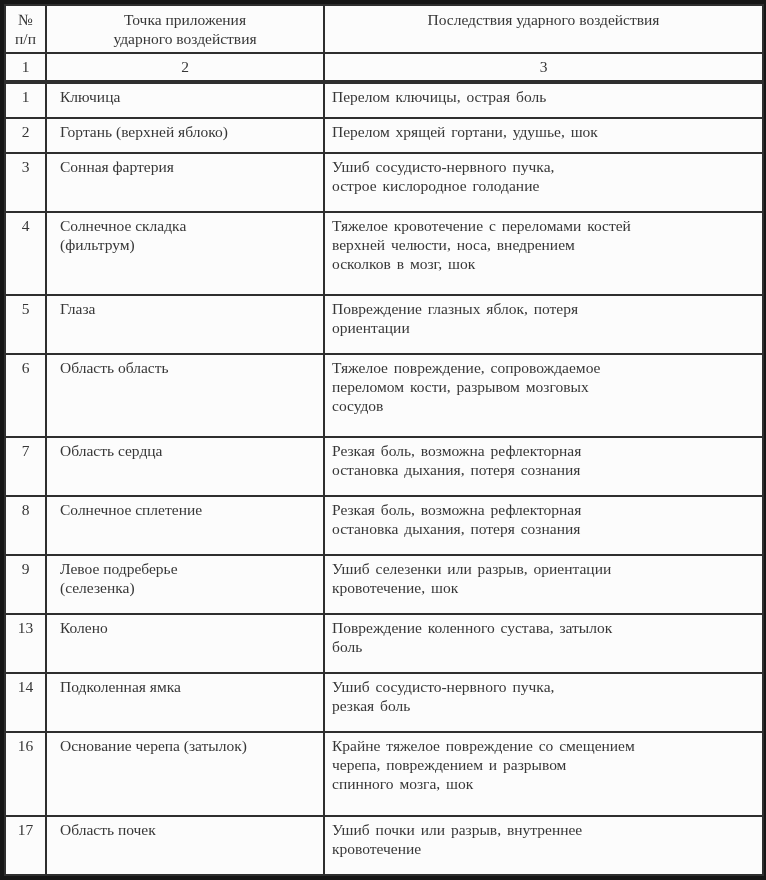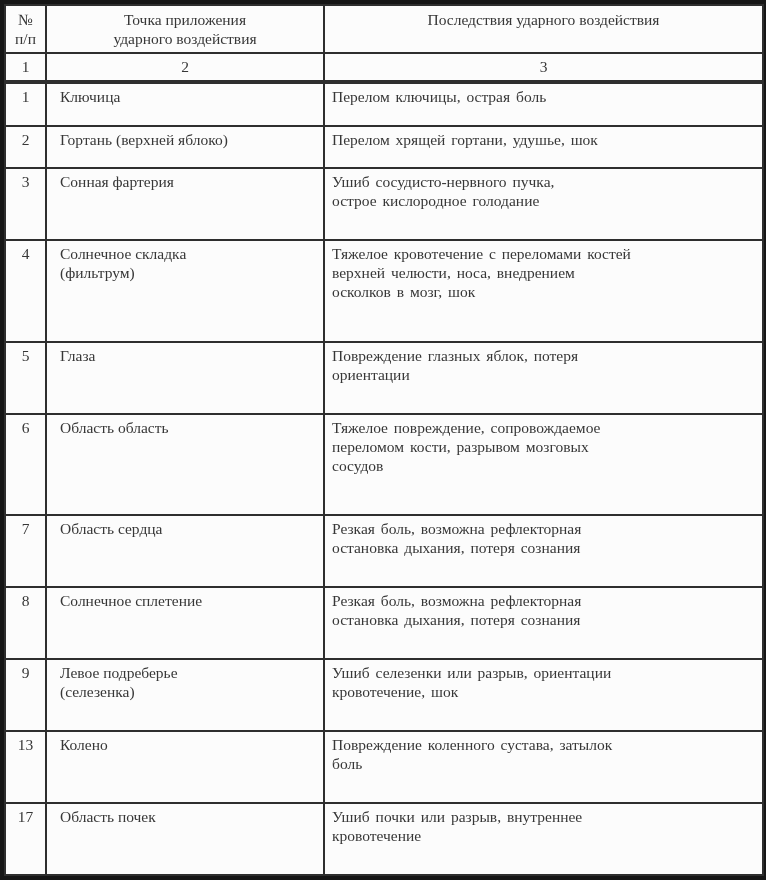--- a/index.html
+++ b/index.html
@@ -147,22 +147,35 @@
 
 
   <tr class="data-row">
     <td class="num">13</td>
     <td class="point">Колено</td>
     <td class="cons">Повреждение коленного сустава, затылок
 боль</td>
   </tr>
 
 
+  <tr class="data-row">
+    <td class="num">14</td>
+    <td class="point">Подколенная ямка</td>
+    <td class="cons">Ушиб сосудисто-нервного пучка,
+резкая боль</td>
+  </tr>
 
 
+  <tr class="data-row">
+    <td class="num">16</td>
+    <td class="point">Основание черепа (затылок)</td>
+    <td class="cons">Крайне тяжелое повреждение со смещением
+черепа, повреждением и разрывом
+спинного мозга, шок</td>
+  </tr>
 
   <tr class="data-row">
     <td class="num">17</td>
     <td class="point">Область почек</td>
     <td class="cons">Ушиб почки или разрыв, внутреннее
 кровотечение</td>
   </tr>
 
 </tbody>
     </table>

